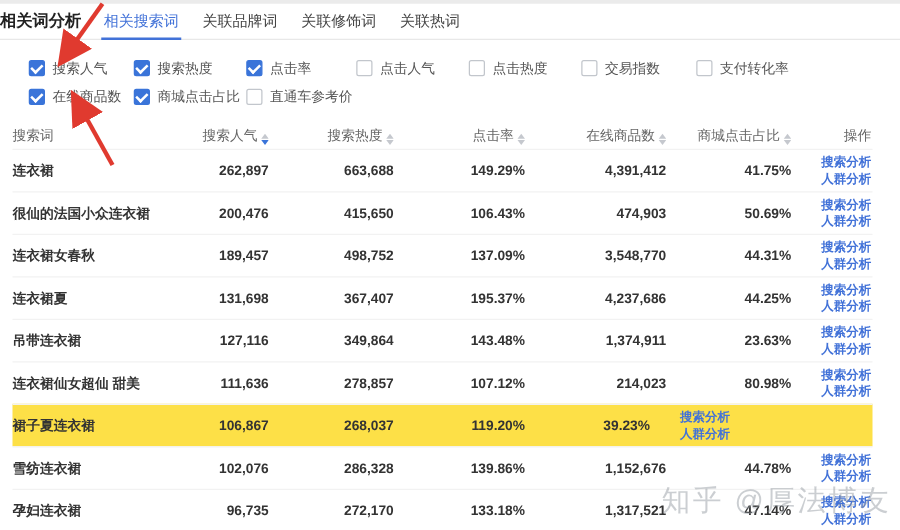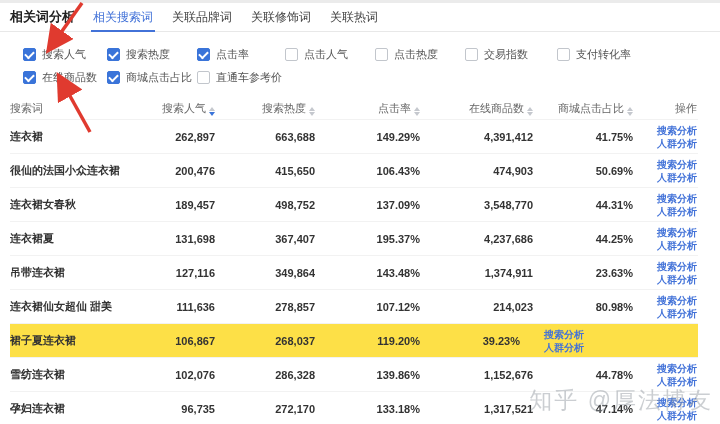--- a/index.html
+++ b/index.html
@@ -1,21 +1,21 @@
 <!DOCTYPE html>
 <html><head>
 <meta charset="utf-8">
 <style>
   * { margin:0; padding:0; box-sizing:border-box; }
   body { font-family:"Liberation Sans","DejaVu Sans",sans-serif; background:#fff; }
   .page { position:relative; width:720px; height:424px; background:#fff; overflow:hidden; }
   .top-strip { height:3px; background:#ebebeb; }
 
   
-  .hdr { display:flex; align-items:stretch; height:29px; border-bottom:1px solid #e8e8e8; padding-left:10px; }
+  .hdr { display:flex; align-items:stretch; height:29px; border-bottom:1px solid #e8e8e8; }
   .title { font-size:13px; font-weight:bold; color:#222; align-self:center; }
   .tabs { display:flex; margin-left:16px; gap:15px; }
   .tab { font-size:12px; color:#444; display:flex; align-items:center; position:relative; cursor:pointer; padding:0 2px; }
   .tab.active { color:#4272d8; }
   .tab.active::after { content:""; position:absolute; left:0; right:0; bottom:-1px; height:2px; background:#4272d8; }
 
   
   .filters { padding:14px 0 6px 23px; }
   .f-row { display:grid; grid-template-columns:84px 90px 88px 90px 90px 92px auto; height:16px; margin-bottom:7px; align-items:center; }
   .chk-item { display:flex; align-items:center; cursor:pointer; white-space:nowrap; }

